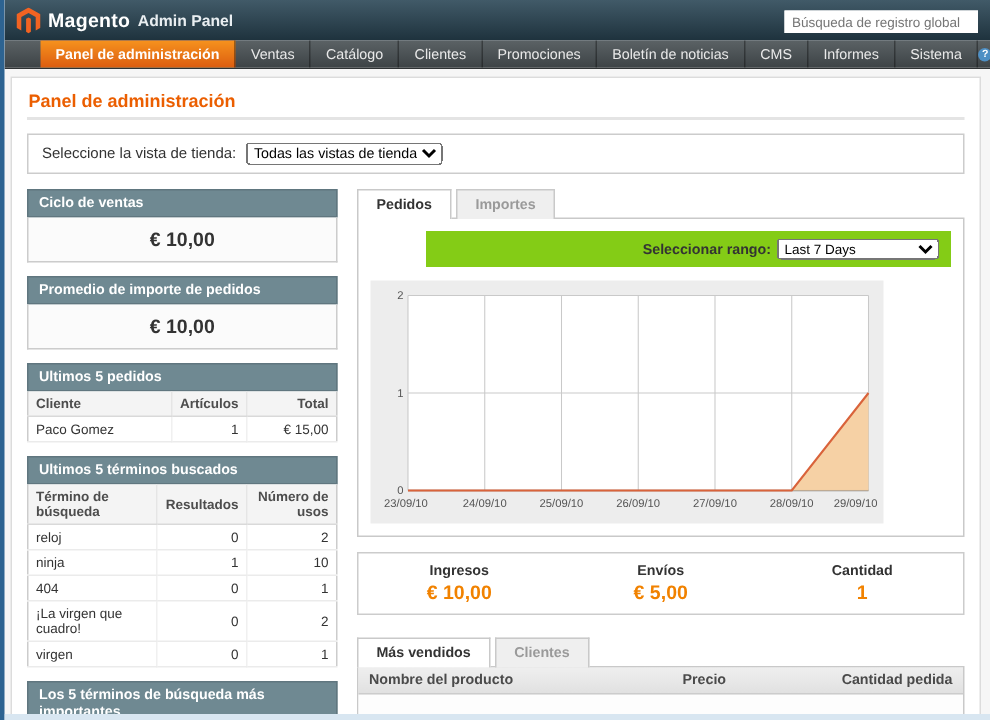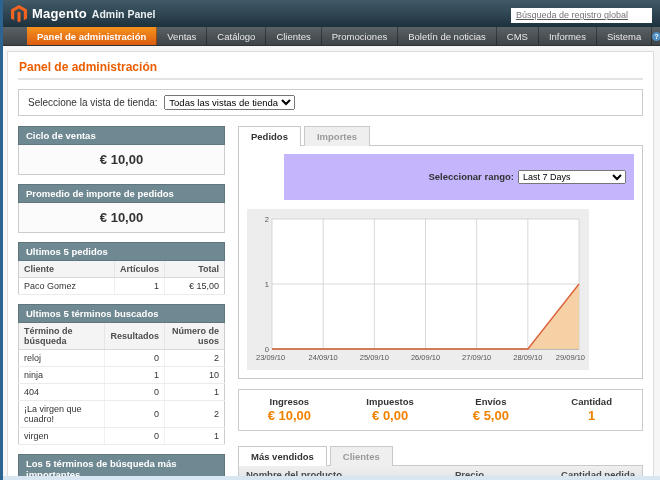--- a/index.html
+++ b/index.html
@@ -18,22 +18,22 @@
     display:flex; align-items:center;
     padding:0 8px;
     justify-content:space-between;
   }
   .logo{ display:flex; align-items:center; }
   .logo svg{ display:block; }
   .logo-text{ color:#fff; font-weight:bold; font-size:13px; margin-left:5px; letter-spacing:.2px;}
   .logo-sub{ color:#e9eef1; font-weight:bold; font-size:10.5px; margin-left:5px; }
   .search-box{ margin-left:auto; }
   .search-box input{
-    width:141px; height:15px; font-size:9px; border:1px solid #fff;
-    padding:1px 4px; color:#555; font-family:"Liberation Sans",sans-serif;text-decoration:underline;
+    width:129px; height:15px; font-size:9px; border:1px solid #fff;
+    padding:1px 4px; color:#555; font-family:"Liberation Sans",sans-serif;
   }
   .user-info{ font-size:8.5px; color:#c6d0d6; margin-left:8px; white-space:nowrap; }
   .user-info .sep{ color:#7b8c96; margin:0 3px; }
   .logout{ color:#f7a832; text-decoration:underline; cursor:pointer; }
   
   .nav{
     height:19px;
     background:linear-gradient(#5b6265,#3d4346);
     display:flex; align-items:stretch;
     padding-left:24px;
@@ -106,21 +106,21 @@
   .right-col{ flex:1; min-width:0; }
   .tabs{ display:flex; font-size:9.5px; font-weight:bold; position:relative; z-index:2; }
   .tab{
     padding:4px 12px; border:1px solid #c9c9c9; border-bottom:none;
     background:#efefef; color:#9a9a9a; margin-right:3px; cursor:pointer;
     margin-bottom:-1px; white-space:nowrap;
   }
   .tab.active{ background:#fff; color:#333; }
   .panel{ border:1px solid #c9c9c9; background:#fff; padding:8px; }
   .toolbar{
-    background:#c4b5fd; padding:16px 8px; text-align:right;
+    background:#84cc16; padding:5px 8px; text-align:right;
     font-size:9.5px; color:#333; margin-bottom:9px;margin-left:37px;
   }
   .toolbar label{ font-weight:bold; margin-right:4px; }
   .toolbar select{ font-size:9px; width:108px; }
   .chart-wrap{ background:#ededed; padding:4px 4px 1px; width:342px; }
   .stats{
     border:1px solid #ccc; background:#fff; display:flex;
     margin-top:10px; padding:6px 0 7px;
   }
   .stat{ flex:1; text-align:center; }
@@ -317,24 +317,20 @@
             </svg>
         </div>
       </div>
 
       <div class="stats" id="stats-row">
           <div class="stat">
             <div class="lbl">Ingresos</div>
             <div class="val" style="color: rgb(241, 130, 0);">€ 10,00</div>
           </div>
           <div class="stat">
-            <div class="lbl">Impuestos</div>
-            <div class="val" style="color: rgb(241, 130, 0);">€ 0,00</div>
-          </div>
-          <div class="stat">
             <div class="lbl">Envíos</div>
             <div class="val" style="color: rgb(241, 130, 0);">€ 5,00</div>
           </div>
           <div class="stat">
             <div class="lbl">Cantidad</div>
             <div class="val" style="color: rgb(241, 130, 0);">1</div>
           </div>
         </div>
 
       <div class="tabs tabs2" id="tabs-bottom">

